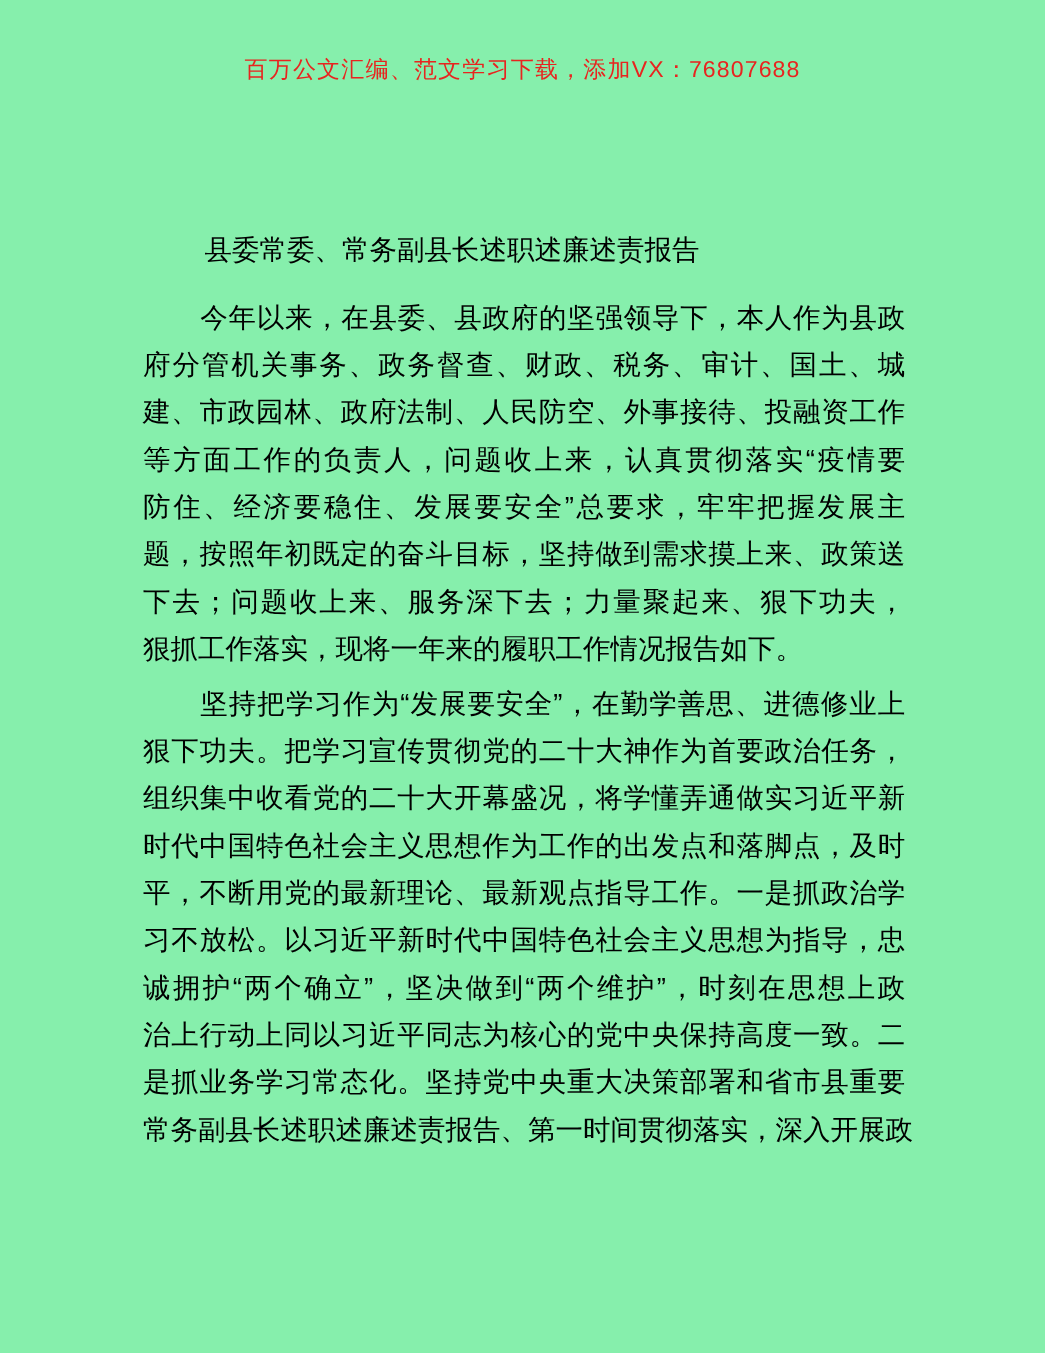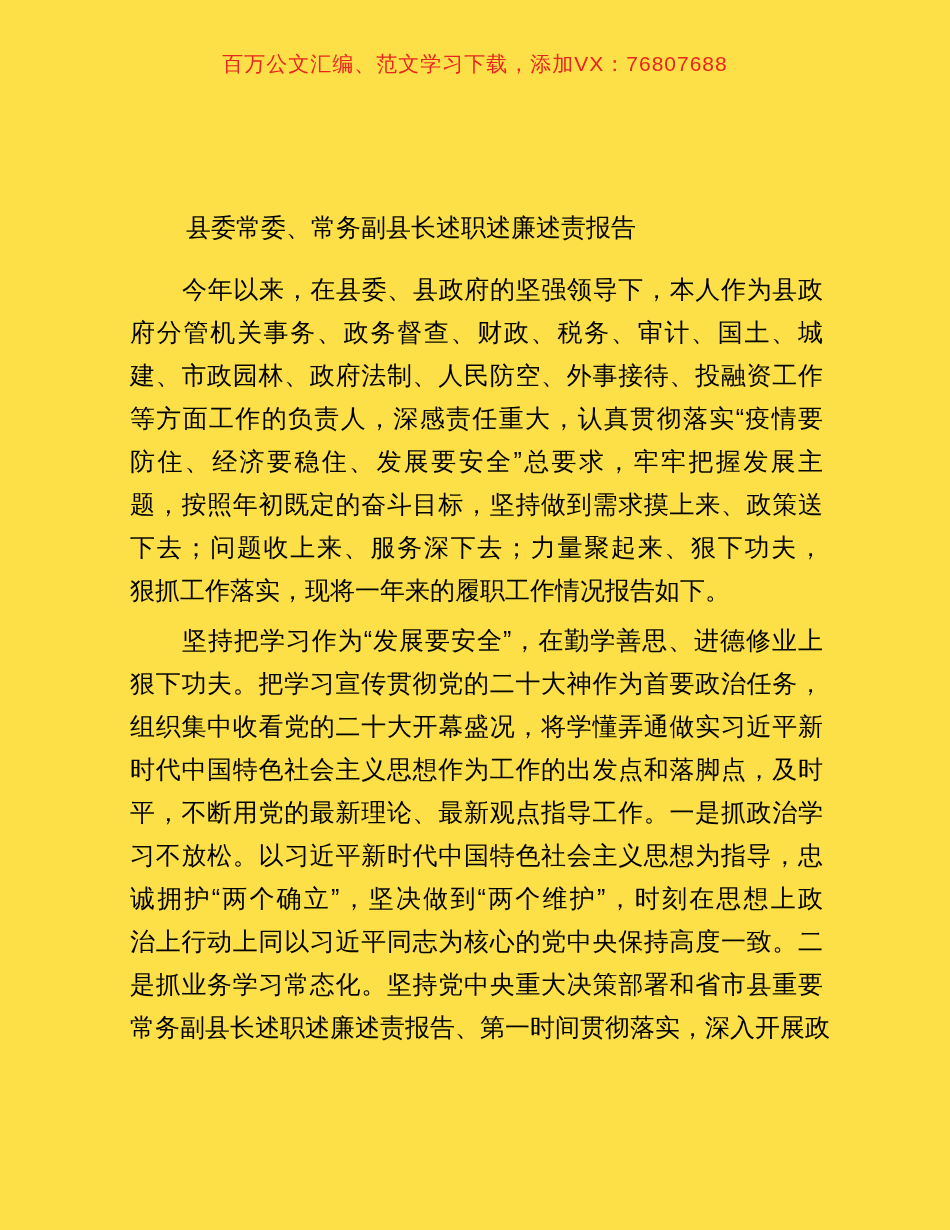--- a/index.html
+++ b/index.html
@@ -4,21 +4,21 @@
 <style>
   html, body {
     margin: 0;
     padding: 0;
     background: #ffffff;
   }
   .page {
     position: relative;
     width: 950px;
     height: 1230px;
-    background: #fde047;
+    background: #86efac;
     overflow: hidden;
     font-family: "Liberation Sans", "DejaVu Sans", sans-serif;
     color: #000000;
   }
   .promo {
     position: absolute;
     top: 49px;
     left: 0;
     width: 100%;
     text-align: center;
@@ -75,21 +75,21 @@
   <div class="promo">百万公文汇编、范文学习下载，添加VX：76807688</div>
 
 
   <div class="doc-subtitle">县委常委、常务副县长述职述廉述责报告</div>
 
   <div class="doc-body">
       <div class="para">
         <div class="line first">今年以来，在县委、县政府的坚强领导下，本人作为县政</div>
         <div class="line">府分管机关事务、政务督查、财政、税务、审计、国土、城</div>
         <div class="line">建、市政园林、政府法制、人民防空、外事接待、投融资工作</div>
-        <div class="line">等方面工作的负责人，深感责任重大，认真贯彻落实“疫情要</div>
+        <div class="line">等方面工作的负责人，问题收上来，认真贯彻落实“疫情要</div>
         <div class="line">防住、经济要稳住、发展要安全”总要求，牢牢把握发展主</div>
         <div class="line">题，按照年初既定的奋斗目标，坚持做到需求摸上来、政策送</div>
         <div class="line">下去；问题收上来、服务深下去；力量聚起来、狠下功夫，</div>
         <div class="line para-end">狠抓工作落实，现将一年来的履职工作情况报告如下。</div>
       </div>
       <div class="para">
         <div class="line first">坚持把学习作为“发展要安全”，在勤学善思、进德修业上</div>
         <div class="line">狠下功夫。把学习宣传贯彻党的二十大神作为首要政治任务，</div>
         <div class="line">组织集中收看党的二十大开幕盛况，将学懂弄通做实习近平新</div>
         <div class="line">时代中国特色社会主义思想作为工作的出发点和落脚点，及时</div>

